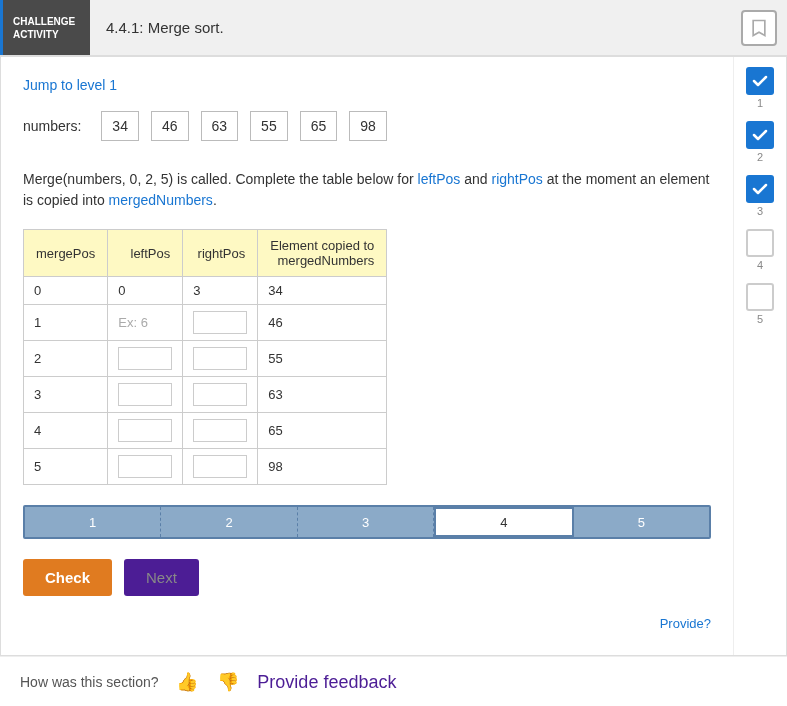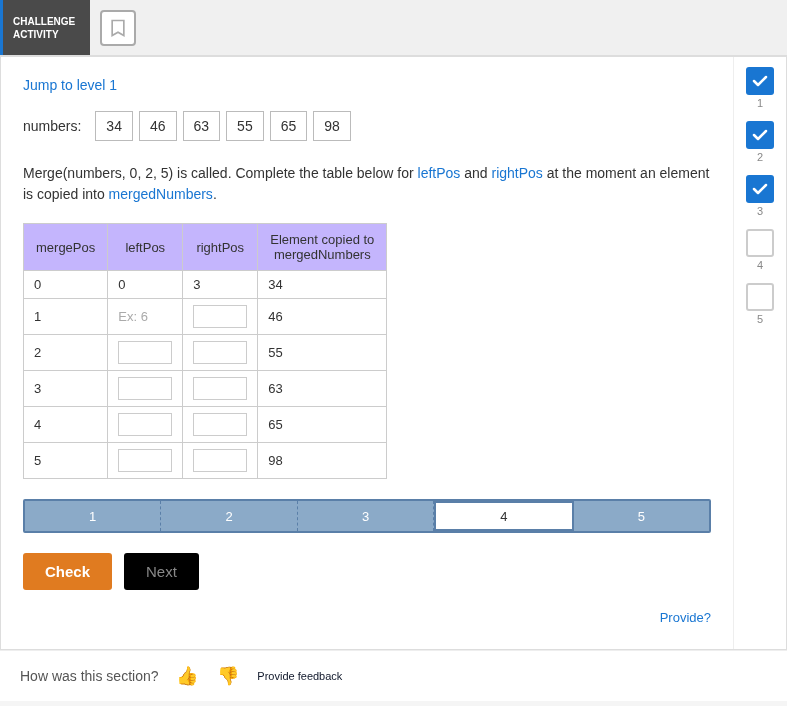--- a/index.html
+++ b/index.html
@@ -79,22 +79,22 @@
       cursor: pointer;
       text-decoration: none;
       display: inline-block;
       margin-bottom: 18px;
     }
 
     
     .numbers-row {
       display: flex;
       align-items: center;
-      margin-bottom: 22px;
-      gap: 6px;
+      margin-bottom: 28px;
+      gap: 12px;
     }
     .numbers-label {
       font-size: 14px;
       color: #333;
       margin-right: 8px;
     }
     .number-cell {
       border: 1px solid #bbb;
       padding: 6px 10px;
       font-size: 14px;
@@ -115,26 +115,26 @@
       color: #1976d2;
     }
 
     
     .data-table {
       border-collapse: collapse;
       margin-bottom: 20px;
       font-size: 13px;
     }
     .data-table th {
-      background: #c4b5fd;
+      background: #fef9c3;
       border: 1px solid #ccc;
       padding: 8px 12px;
       color: #333;
       font-weight: normal;
-      text-align: center;
+      text-align: right;
     }
     .data-table td {
       border: 1px solid #ccc;
       padding: 6px 10px;
       color: #333;
     }
     .data-table input {
       border: 1px solid #ccc;
       padding: 3px 6px;
       width: 54px;
@@ -185,21 +185,21 @@
       background: #e07b20;
       color: white;
       border: none;
       padding: 10px 22px;
       font-size: 15px;
       border-radius: 3px;
       cursor: pointer;
       font-weight: bold;
     }
     .btn-next {
-      background: #000000;
+      background: #4c1d95;
       color: #888;
       border: none;
       padding: 10px 22px;
       font-size: 15px;
       border-radius: 3px;
       cursor: pointer;
     }
 
     
     .feedback-link {
@@ -261,32 +261,35 @@
       gap: 18px;
       color: #555;
       font-size: 14px;
     }
     .footer-icon {
       cursor: pointer;
       color: #1976d2;
       font-size: 18px;
     }
     .footer-feedback-link {
-      color: #0f172a;
-      font-size: 11px;
+      color: #4c1d95;
+      font-size: 18px;
       cursor: pointer;
     }
   </style>
 </head>
 <body>
 
 <div class="header">
   <div class="header-challenge">
     <span style="white-space:pre-line;">CHALLENGE
 ACTIVITY</span>
+  </div>
+  <div class="header-title">
+    <span>4.4.1: Merge sort.</span>
   </div>
   <div class="header-icon">
     <svg viewBox="0 0 24 24" xmlns="http://www.w3.org/2000/svg">
       <path d="M5 3h14v18l-7-4-7 4V3z" stroke="#aaa" stroke-width="2" fill="none"></path>
     </svg>
   </div>
 </div>
 
 <div class="main-container">
 

